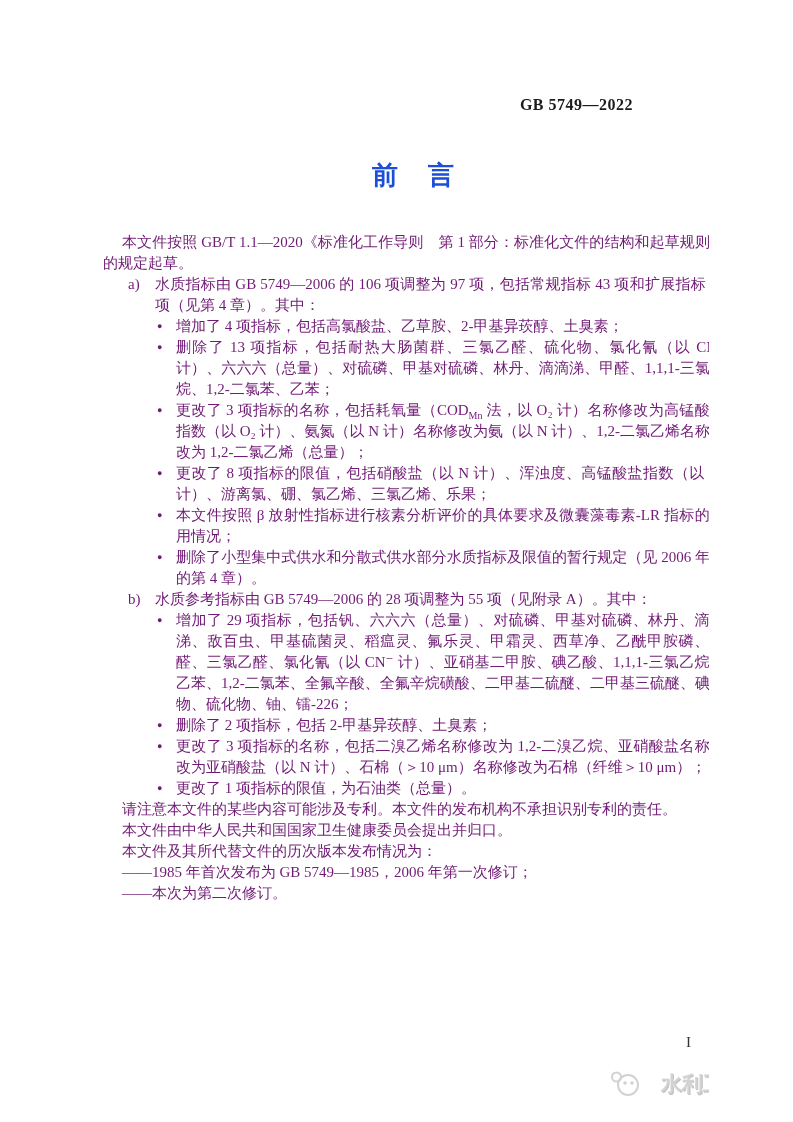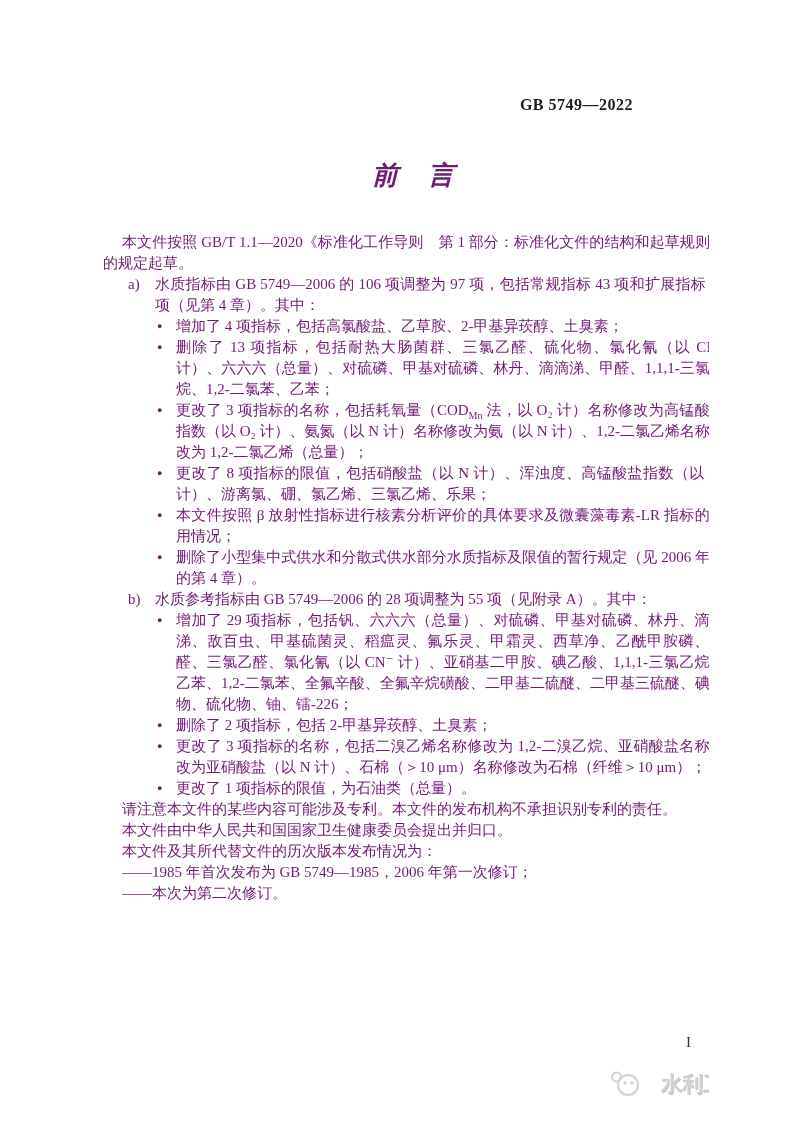--- a/index.html
+++ b/index.html
@@ -28,23 +28,22 @@
   .doc-title {
     position: absolute;
     top: 158px;
     left: 103px;
     width: 622px;
     margin: 0;
     text-align: center;
     font-family: "DejaVu Sans", "Liberation Sans", sans-serif;
     font-size: 26px;
     font-weight: bold;
-    color: #701a75;
+    color: #1d4ed8;
     letter-spacing: 2px;
-    font-style: italic;
   }
   .content {
     position: absolute;
     top: 232px;
     left: 103px;
     width: 622px;
     font-size: 15px;
     line-height: 21px;
     text-align: justify;
     color: #701a75;

